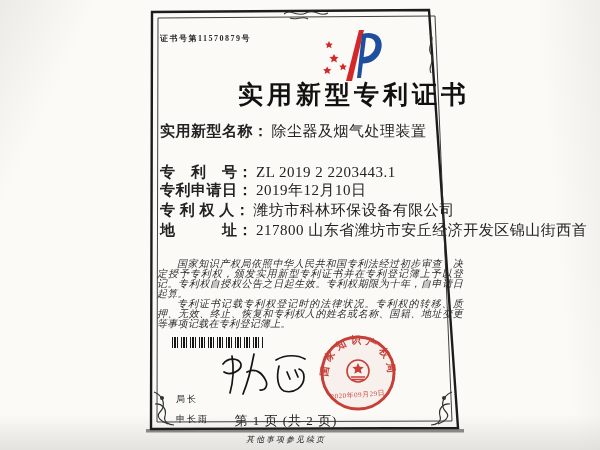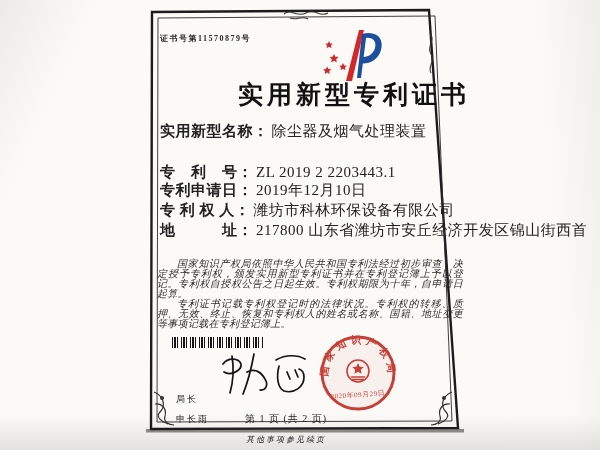--- a/index.html
+++ b/index.html
@@ -32,21 +32,21 @@
   .paras p { text-indent:2em; }
 
   .barcode { left:172px; top:337px; width:92px; height:11px;
     background:repeating-linear-gradient(90deg,#151515 0 1px,transparent 1px 2px,
       #151515 2px 4px,transparent 4px 5px,#151515 5px 6px,transparent 6px 9px); }
 
   .signer { left:176px; top:362px; font-size:9px; color:#1f1f1f; line-height:20px; letter-spacing:2px;margin-top:27px; }
   .sig-svg { left:218px; top:346px; }
   .seal-svg { left:318px; top:333px; }
 
-  .page-no { left:286px; top:412px; transform:translateX(-50%); font-size:10px; color:#222; letter-spacing:1px; }
+  .page-no { left:286px; top:412px; transform:translateX(-50%); font-size:13px; color:#222; letter-spacing:1px; }
   .cont-note { left:286px; top:434px; transform:translateX(-50%); font-size:8px; font-weight:normal;
                font-style:italic; color:#1f1f1f; letter-spacing:2px; white-space:nowrap; }
 </style>
 </head>
 <body>
 
 <div class="stage">
 
   <svg class="abs" width="600" height="450" viewBox="0 0 600 450">
 

